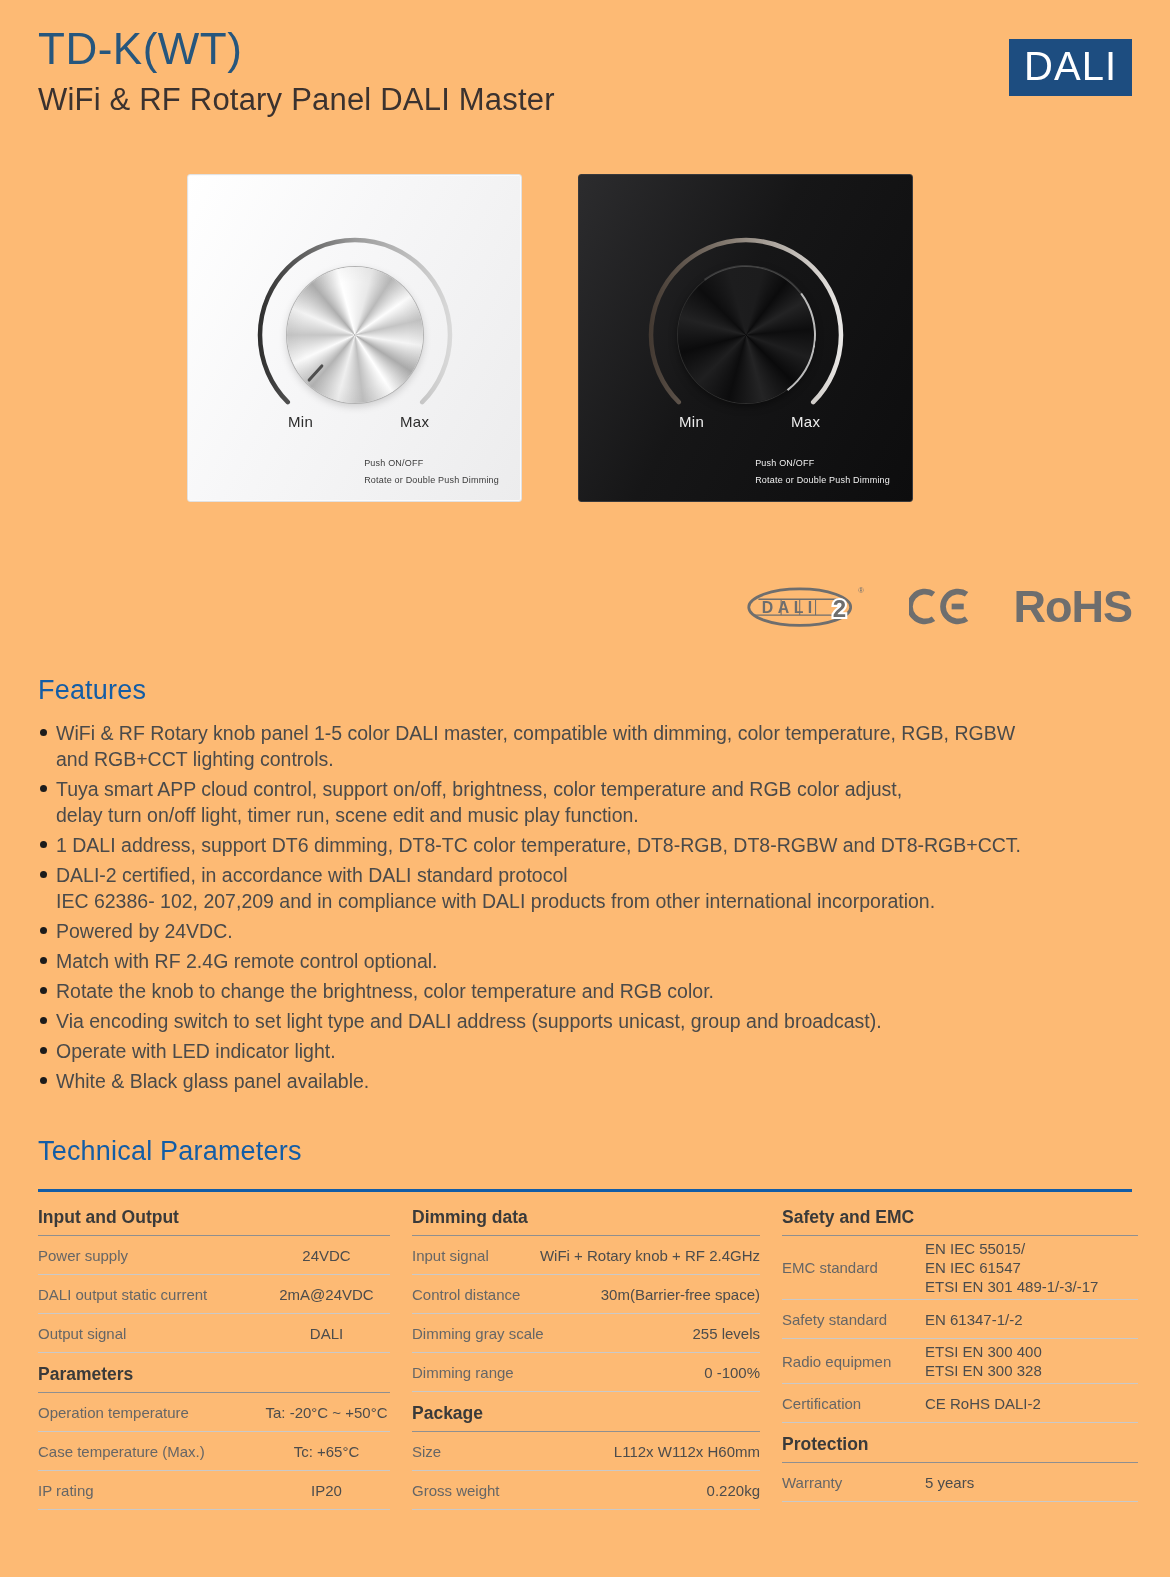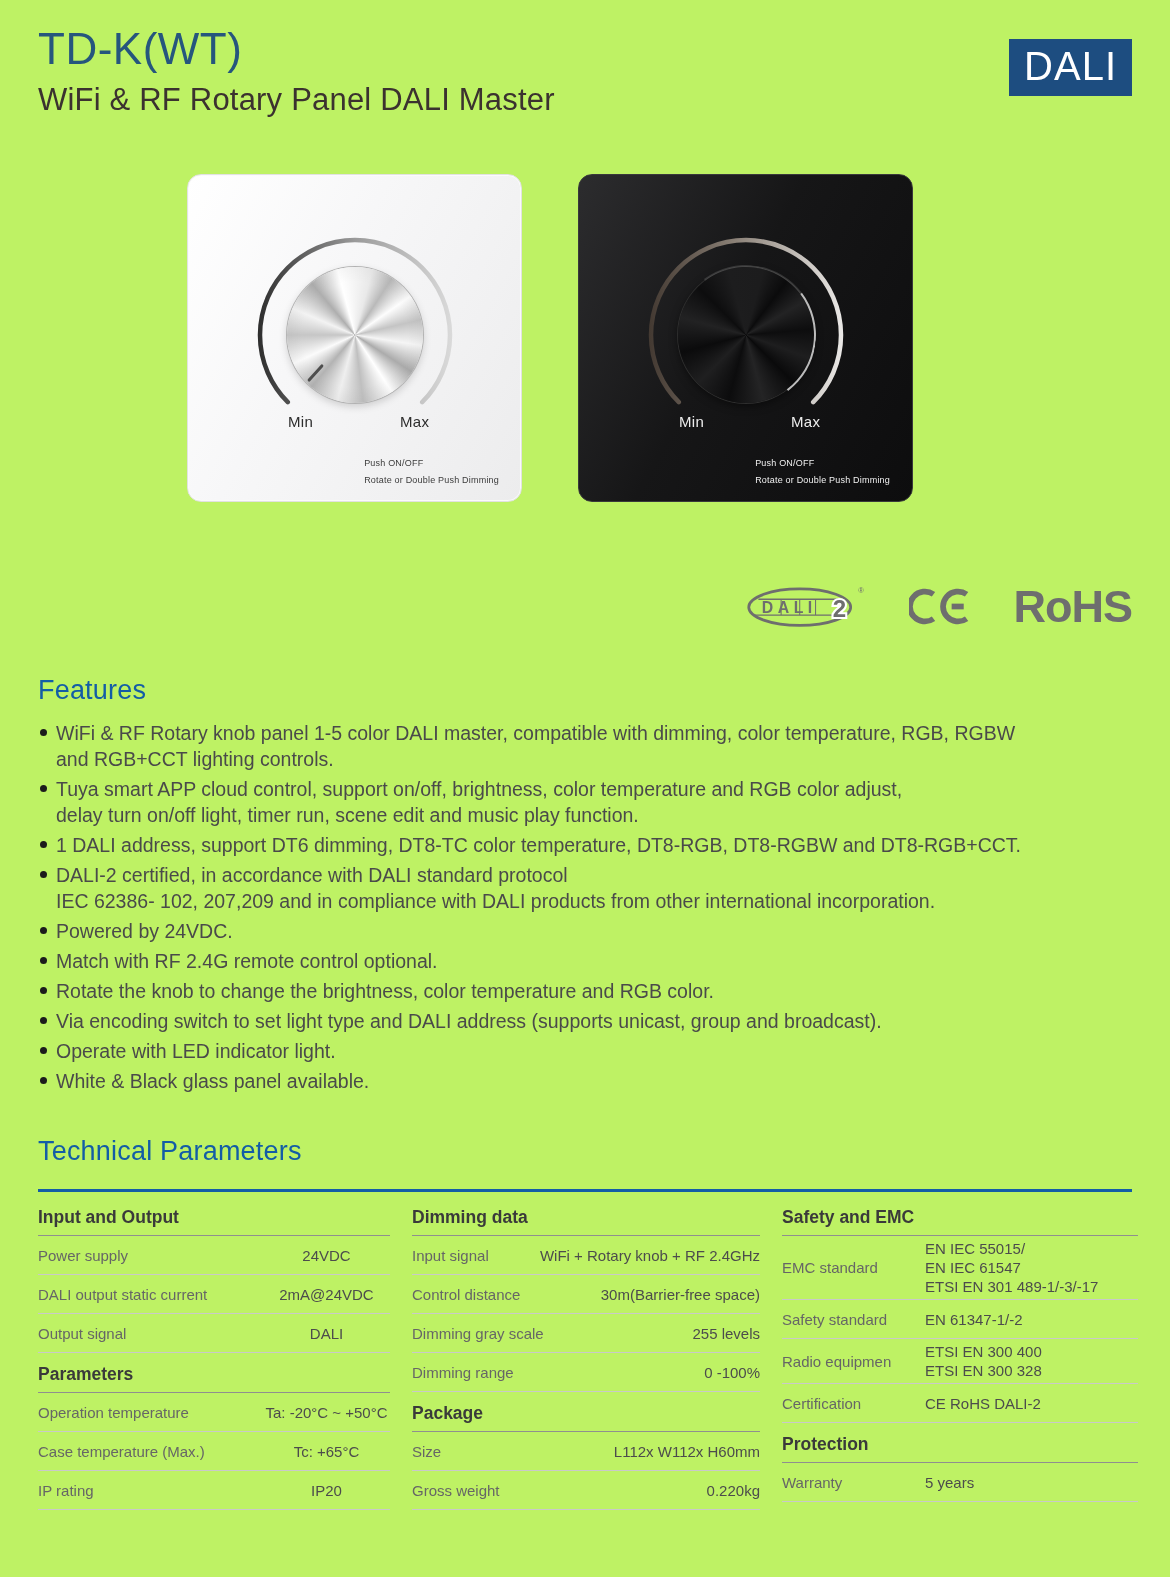--- a/index.html
+++ b/index.html
@@ -4,34 +4,34 @@
 <style>
   :root{
     --accent:#135da6;
     --title-blue:#26567d;
     --badge-blue:#1d4d80;
     --logo-gray:#6e6e6e;
   }
   *{box-sizing:border-box}
   html,body{margin:0;padding:0;background:#fff}
   .page{
-    width:1170px;height:1577px;position:relative;background:#bef264;
+    width:1170px;height:1577px;position:relative;background:#fdba74;
     font-family:"Liberation Sans",sans-serif;padding:0 38px;overflow:hidden;
   }
   
   .hdr{display:flex;justify-content:space-between;align-items:flex-start;padding-top:24px}
   .hdr h1{font-size:44px;font-weight:400;color:var(--title-blue);margin:0;letter-spacing:.5px}
   .hdr h2{font-size:31px;font-weight:400;color:#3b322f;margin:8px 0 0;letter-spacing:.2px}
   .badge{
     background:var(--badge-blue);color:#fff;font-size:40px;font-weight:400;
     padding:5px 15px 8px;margin-top:15px;letter-spacing:1px;line-height:1.1;
   }
   
   .panels{display:flex;gap:56px;margin:56px 0 0 149px}
-  .panel{position:relative;width:335px;height:328px;border-radius:14px}
+  .panel{position:relative;width:335px;height:328px;border-radius:3px}
   .panel.white{background:linear-gradient(118deg,#ffffff 0%,#f7f7f8 40%,#ececed 100%);
     border:1px solid #e2e2e2;box-shadow:inset 0 0 0 1px #fbfbfb}
   .panel.black{background:linear-gradient(118deg,#2c2c2e 0%,#161617 45%,#0d0d0e 100%);
     border:1px solid #39393b}
   .arc{position:absolute;left:167px;top:160px;transform:translate(-50%,-50%)}
   .knob{position:absolute;left:167px;top:160px;transform:translate(-50%,-50%);
     width:136px;height:136px;border-radius:50%}
   .knob.metal{
     background:
       radial-gradient(circle at 50% 50%,rgba(255,255,255,0) 55%,rgba(0,0,0,.08) 100%),

